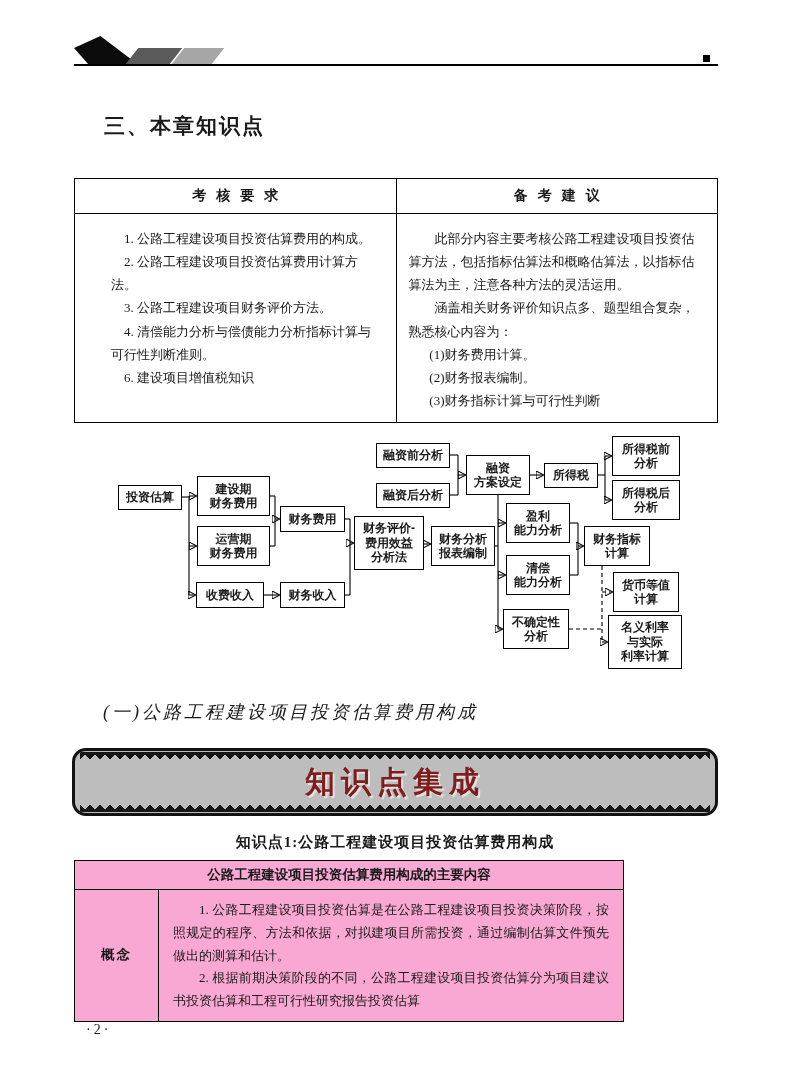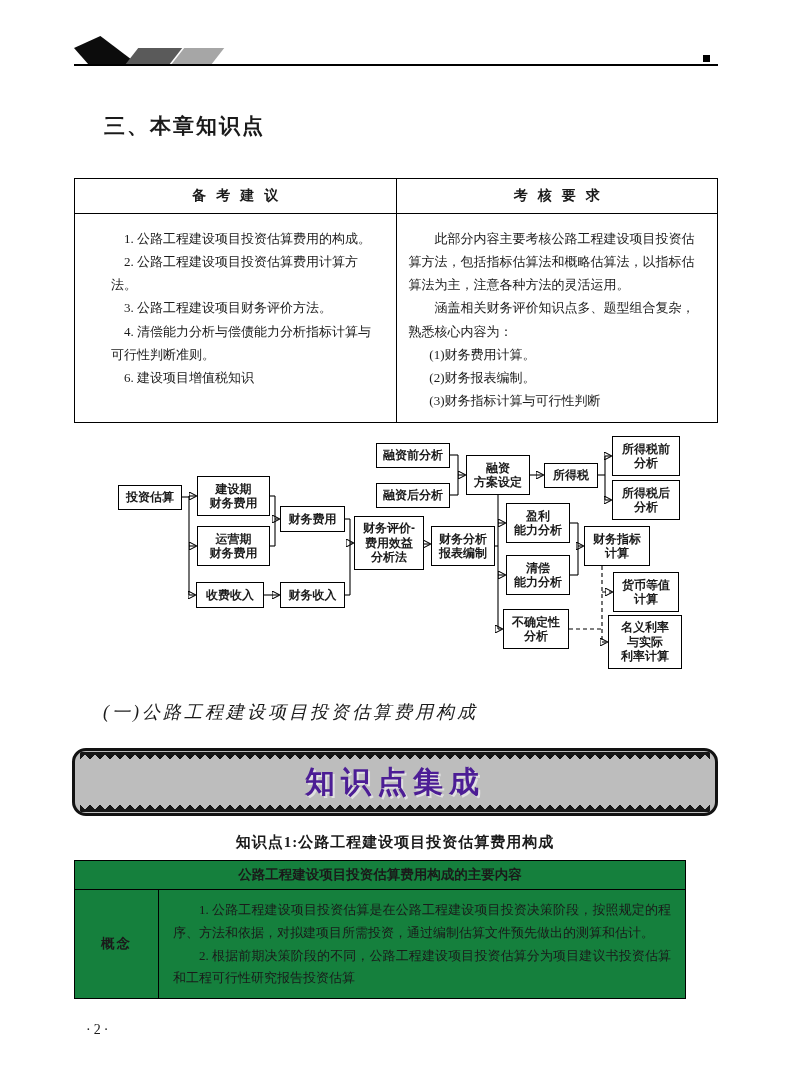--- a/index.html
+++ b/index.html
@@ -55,27 +55,27 @@
   .banner { position:absolute; left:72px; top:748px; width:646px; height:68px;
             background:#bdbdbd; border:3px solid #121212; border-radius:14px;
             display:flex; align-items:center; justify-content:center; overflow:hidden; }
   .zz { position:absolute; left:5px; right:5px; height:7px;
         background-image:linear-gradient(-135deg,#161616 5px,transparent 0),
                          linear-gradient(135deg,#161616 5px,transparent 0);
         background-size:10px 7px; background-repeat:repeat-x; }
   .zz-top { top:1px; }
   .zz-bottom { bottom:1px; transform:rotate(180deg); }
   .banner-text { font-family:"Liberation Sans", sans-serif; font-size:30px; font-weight:bold;
-                 letter-spacing:6px; color:#4c1d95; text-shadow:2px 2px 0 rgba(255,255,255,.55); }
+                 letter-spacing:6px; color:#7f1d1d; text-shadow:2px 2px 0 rgba(255,255,255,.55); }
 
   .kp-title { position:absolute; left:0; top:833px; width:790px; text-align:center;
               font-size:15px; font-weight:bold; letter-spacing:1px; }
 
   
-  .concept-table { position:absolute; left:74px; top:860px; width:612px; border:1.5px solid #000; background:#15803d; }
+  .concept-table { position:absolute; left:74px; top:860px; width:550px; border:1.5px solid #000; background:#f9a8d4; }
   .concept-table .chead { text-align:center; font-weight:bold; font-size:13.5px; padding:5px 0;
                           border-bottom:1px solid #000; }
   .concept-table .cbody { display:flex; }
   .concept-table .clabel { width:84px; display:flex; align-items:center; justify-content:center;
                            font-size:13.5px; border-right:1px solid #000; letter-spacing:2px;font-weight:bold; }
   .concept-table .ccontent { flex:1; padding:9px 14px 8px 14px; font-size:13px; line-height:1.75;
                              text-align:justify; }
   .concept-table .ccontent p { text-indent:2em; }
 
   .page-number { position:absolute; left:86px; top:1022px; font-size:14px; letter-spacing:3px; }
@@ -91,22 +91,22 @@
     <div class="deco-strip s2"></div>
   </div>
   <div class="header-rule">
     <div class="rule-square"></div>
   </div>
 
   <div class="section-title">三、本章知识点</div>
 
   <div class="exam-table">
     <div class="thead">
+      <div class="th">考核要求</div>
       <div class="th">备考建议</div>
-      <div class="th">考核要求</div>
     </div>
     <div class="tbody">
       <div class="td cell-requirements">
         <div class="req-item">1. 公路工程建设项目投资估算费用的构成。</div>
         <div class="req-item">2. 公路工程建设项目投资估算费用计算方法。</div>
         <div class="req-item">3. 公路工程建设项目财务评价方法。</div>
         <div class="req-item">4. 清偿能力分析与偿债能力分析指标计算与可行性判断准则。</div>
         <div class="req-item">6. 建设项目增值税知识</div>
       </div>
       <div class="td cell-suggestions">

